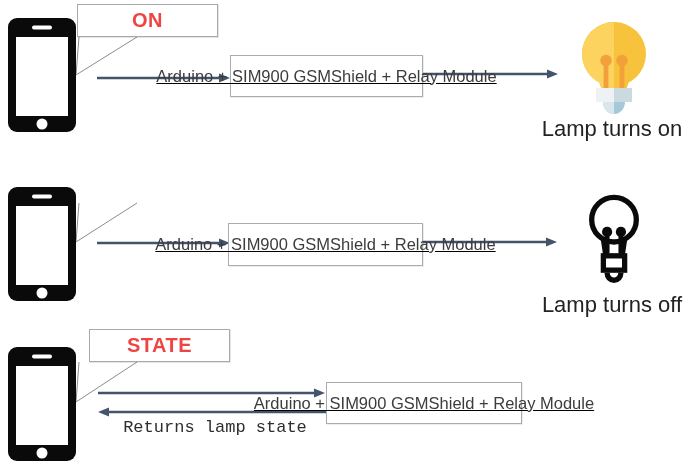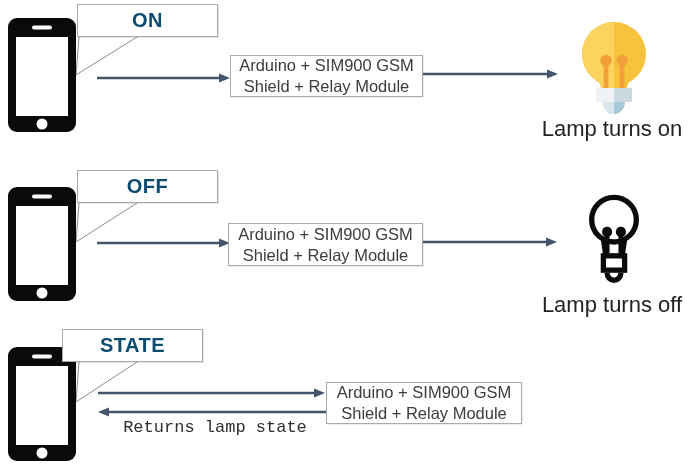--- a/index.html
+++ b/index.html
@@ -8,25 +8,26 @@
     font-family:"Liberation Sans", sans-serif;
   }
   .stage *{box-sizing:border-box;}
   svg.overlay{position:absolute;left:0;top:0;width:700px;height:470px;pointer-events:none;}
   .phone{position:absolute;width:68px;height:114px;}
   .bubble{
     position:absolute;width:141px;height:33px;background:#ffffff;
     border:1px solid #a9a9a9;box-shadow:1px 1px 0 rgba(0,0,0,0.10);
     display:flex;align-items:center;justify-content:center;
   }
-  .bubble span{font-weight:bold;font-size:20px;color:#0c4a6e;letter-spacing:0.5px;}
+  .bubble span{font-weight:bold;font-size:20px;color:#ef4444;letter-spacing:0.5px;}
   .devbox{
     position:absolute;background:#ffffff;border:1px solid #ababab;
-    display:flex;flex-direction:column;align-items:center;justify-content:center;
+    display:flex;align-items:center;justify-content:center;
     box-shadow:1px 1px 0 rgba(0,0,0,0.07);
+    text-decoration:underline;
   }
   .devbox div{font-size:16.5px;line-height:21px;color:#3c3c3c;white-space:nowrap;}
   .lamp{position:absolute;}
   .caption{position:absolute;font-size:22px;color:#232323;text-align:center;white-space:nowrap;}
   .return-label{position:absolute;font-size:17px;color:#2e2e2e;text-align:center;white-space:nowrap;font-family:Liberation Mono, monospace;}
 </style>
 </head>
 <body>
 
 <div class="stage">
@@ -130,36 +131,33 @@
     <div>Shield + Relay Module</div>
   </div>
   <svg class="lamp" style="left:580px;top:22px;width:68px;height:92px">
       <use href="#ic-bulb-on"></use>
     </svg>
   <div class="caption" style="left:522px;top:116px;width:180px">Lamp turns on</div>
 
   <svg class="phone" style="left:8px;top:187px">
       <use href="#ic-phone"></use>
     </svg>
-  <div class="bubble" style="left:77px;top:170px">
-    <span>OFF</span>
-  </div>
   <div class="devbox" style="left:228px;top:223px;width:195px;height:43px">
     <div>Arduino + SIM900 GSM</div>
     <div>Shield + Relay Module</div>
   </div>
   <svg class="lamp" style="left:580px;top:193px;width:68px;height:98px">
       <use href="#ic-bulb-off"></use>
     </svg>
   <div class="caption" style="left:522px;top:292px;width:180px">Lamp turns off</div>
 
   <svg class="phone" style="left:8px;top:347px">
       <use href="#ic-phone"></use>
     </svg>
-  <div class="bubble" style="left:62px;top:329px">
+  <div class="bubble" style="left:89px;top:329px">
     <span>STATE</span>
   </div>
   <div class="devbox" style="left:326px;top:382px;width:196px;height:42px">
     <div>Arduino + SIM900 GSM</div>
     <div>Shield + Relay Module</div>
   </div>
   <div class="return-label" style="left:120px;top:418px;width:190px">Returns lamp state</div>
 
 </div>
 

